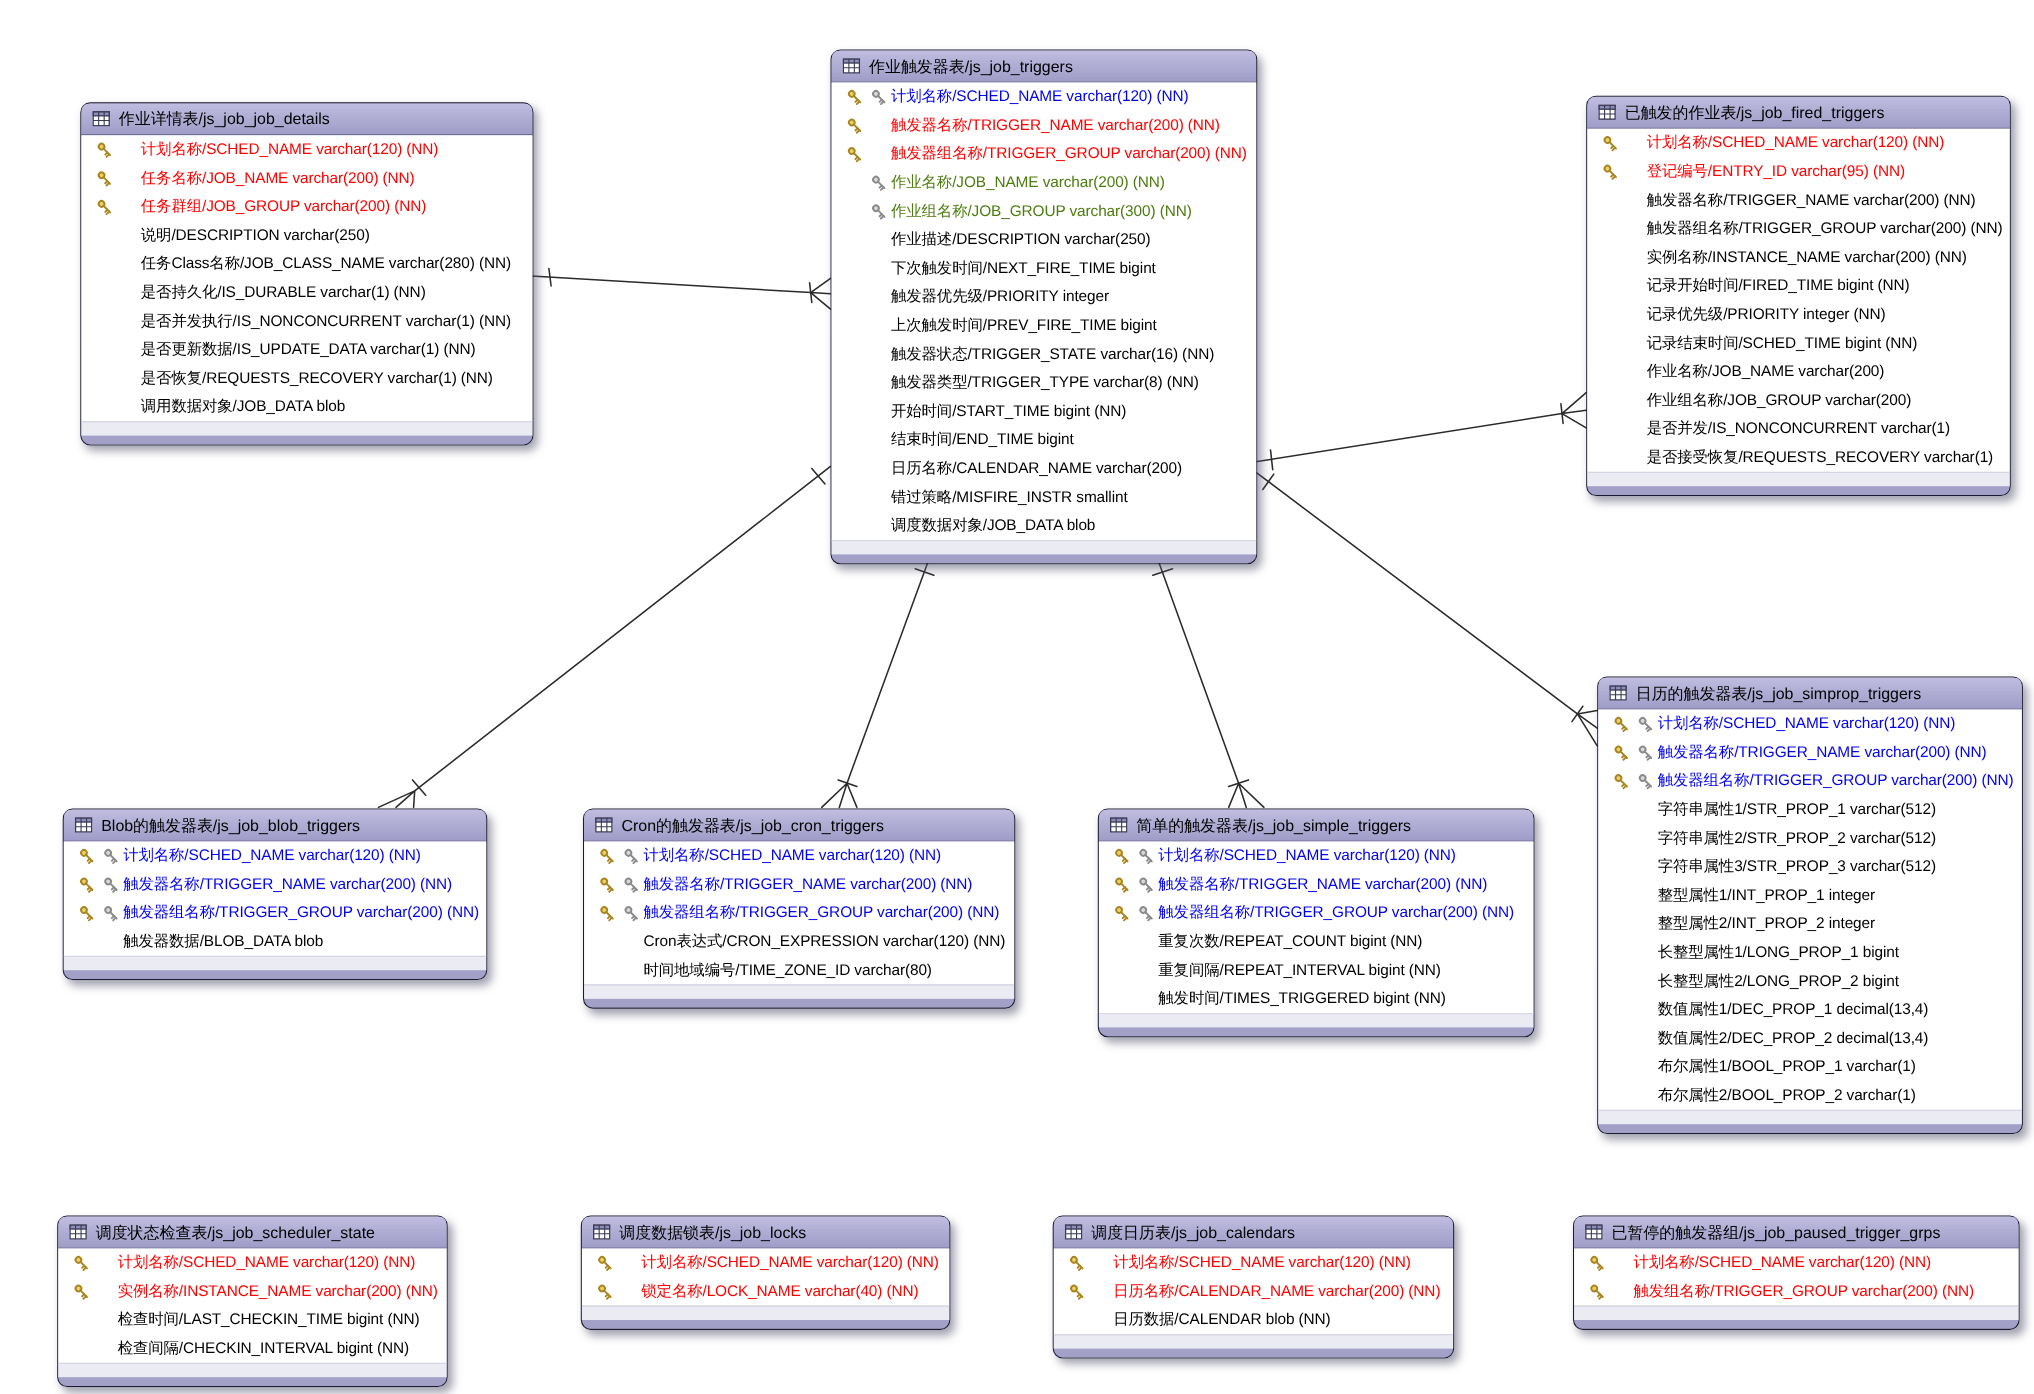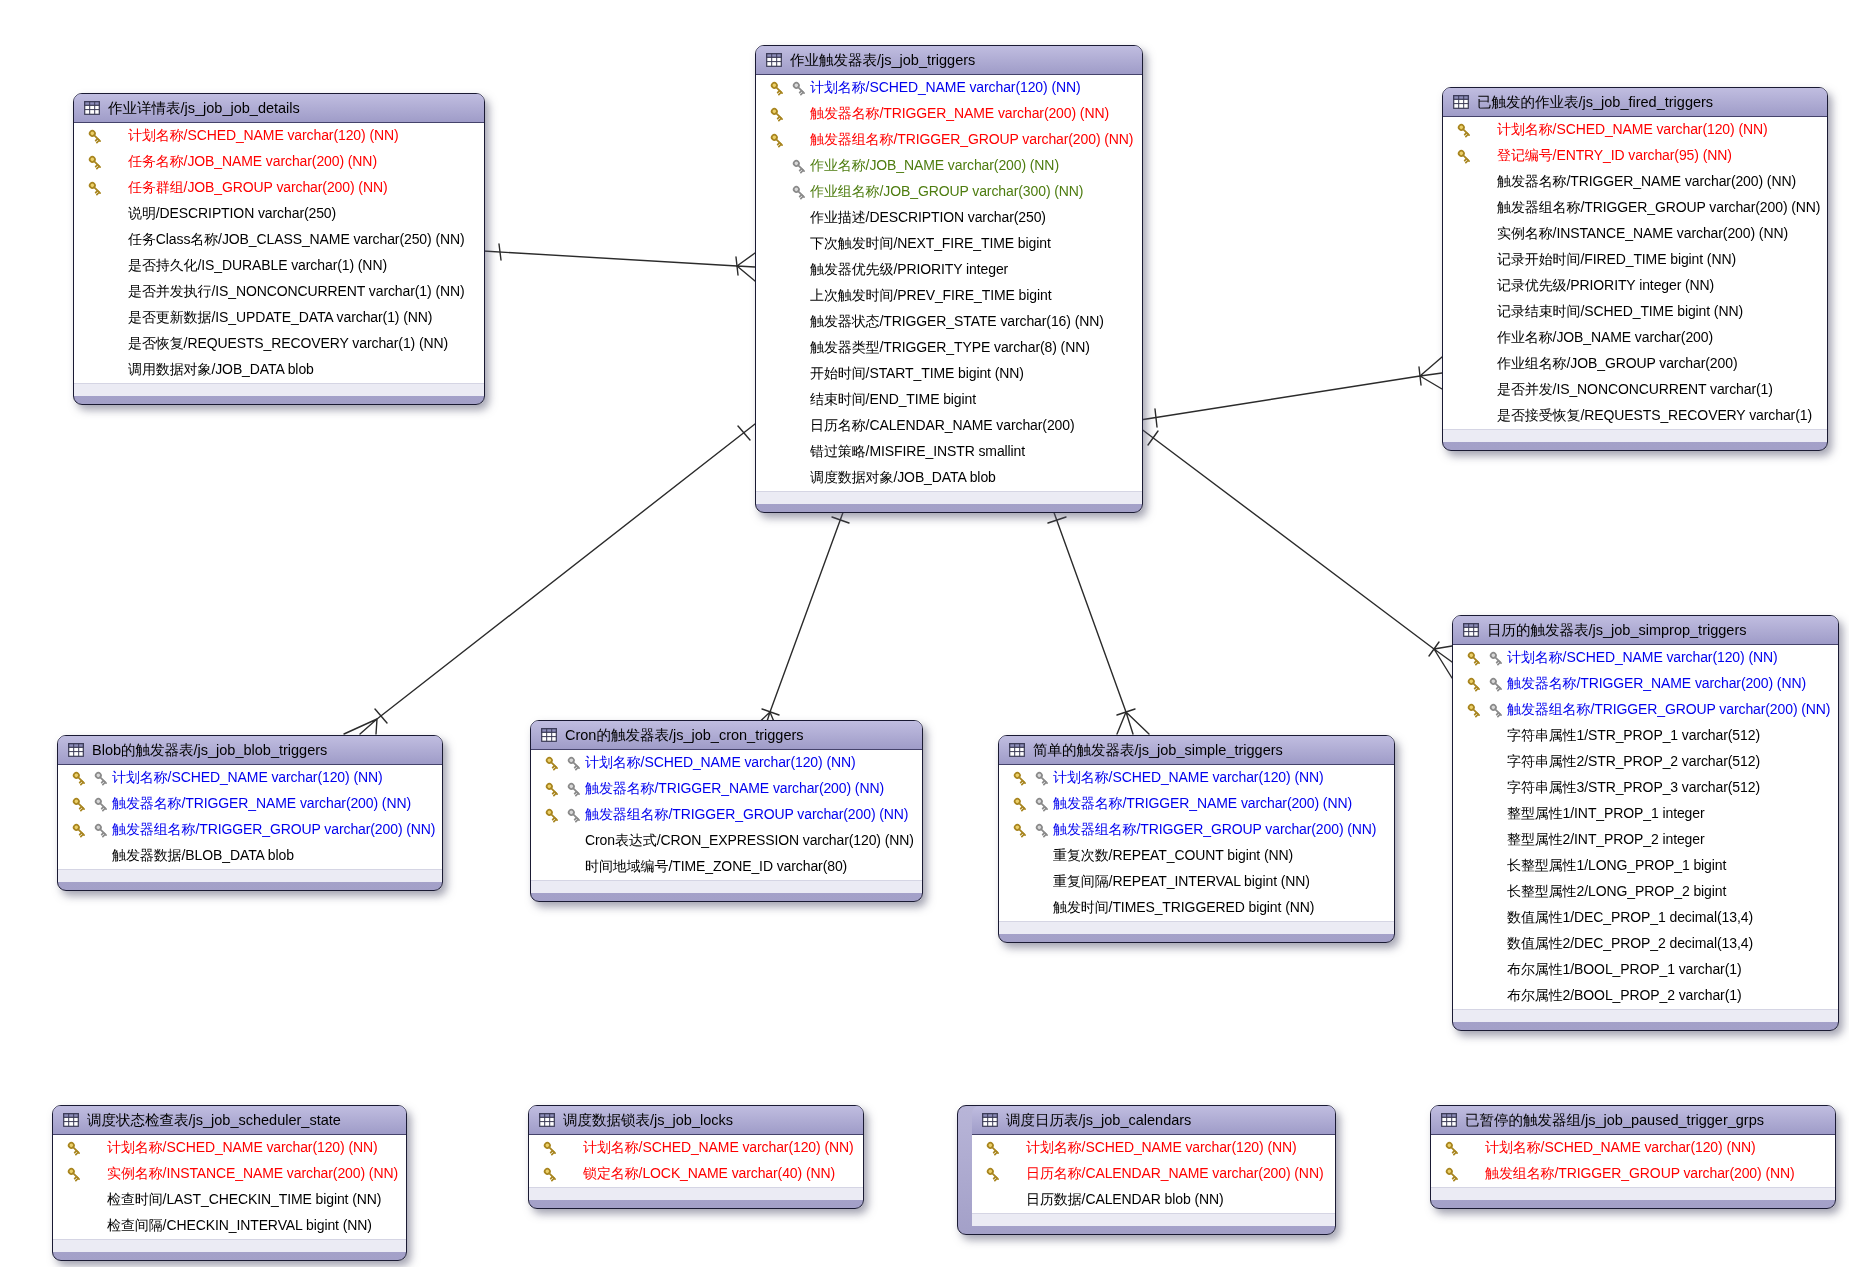--- a/index.html
+++ b/index.html
@@ -138,21 +138,21 @@
             <span class="field-text c-pk">任务群组/JOB_GROUP varchar(200) (NN)</span>
           </div>
           <div class="field-row">
             <span class="key-slot"></span>
             <span class="key-slot"></span>
             <span class="field-text c-plain">说明/DESCRIPTION varchar(250)</span>
           </div>
           <div class="field-row">
             <span class="key-slot"></span>
             <span class="key-slot"></span>
-            <span class="field-text c-plain">任务Class名称/JOB_CLASS_NAME varchar(250) (NN)</span>
+            <span class="field-text c-plain">任务Class名称/JOB_CLASS_NAME varchar(280) (NN)</span>
           </div>
           <div class="field-row">
             <span class="key-slot"></span>
             <span class="key-slot"></span>
             <span class="field-text c-plain">是否持久化/IS_DURABLE varchar(1) (NN)</span>
           </div>
           <div class="field-row">
             <span class="key-slot"></span>
             <span class="key-slot"></span>
             <span class="field-text c-plain">是否并发执行/IS_NONCONCURRENT varchar(1) (NN)</span>
@@ -499,21 +499,21 @@
             <span class="field-text c-pkfk">触发器组名称/TRIGGER_GROUP varchar(200) (NN)</span>
           </div>
           <div class="field-row">
             <span class="key-slot"></span>
             <span class="key-slot"></span>
             <span class="field-text c-plain">触发器数据/BLOB_DATA blob</span>
           </div>
         </div>
         <div class="tbl-footer"></div>
       </div>
-      <div class="table-box" style="left: 530px; top: 720px; width: 391px;">
+      <div class="table-box" style="left: 530px; top: 735px; width: 391px;">
         <div class="tbl-header">
           <span class="tbl-icon">
             <svg width="16" height="14" viewBox="0 0 16 14">
               <rect x="0.7" y="0.7" width="14.6" height="12.6" fill="#ffffff" stroke="#3a3a55" stroke-width="1.2"></rect>
               <rect x="0.7" y="0.7" width="14.6" height="3.6" fill="#8d8dba" stroke="#3a3a55" stroke-width="1.2"></rect>
               <path d="M5.7 0.7 V13.3 M10.7 0.7 V13.3 M0.7 8.6 H15.3" stroke="#3a3a55" stroke-width="1"></path>
             </svg>
           </span>
           <span class="tbl-title">Cron的触发器表/js_job_cron_triggers</span>
         </div>
@@ -927,21 +927,21 @@
                   <path d="M13.8 8.5 v3.4"></path>
                 </g>
               </svg>
             </span>
             <span class="key-slot"></span>
             <span class="field-text c-pk">锁定名称/LOCK_NAME varchar(40) (NN)</span>
           </div>
         </div>
         <div class="tbl-footer"></div>
       </div>
-      <div class="table-box" style="left: 957px; top: 1105px; width: 363px; padding-left: 14px;">
+      <div class="table-box" style="left: 957px; top: 1105px; width: 363px;">
         <div class="tbl-header">
           <span class="tbl-icon">
             <svg width="16" height="14" viewBox="0 0 16 14">
               <rect x="0.7" y="0.7" width="14.6" height="12.6" fill="#ffffff" stroke="#3a3a55" stroke-width="1.2"></rect>
               <rect x="0.7" y="0.7" width="14.6" height="3.6" fill="#8d8dba" stroke="#3a3a55" stroke-width="1.2"></rect>
               <path d="M5.7 0.7 V13.3 M10.7 0.7 V13.3 M0.7 8.6 H15.3" stroke="#3a3a55" stroke-width="1"></path>
             </svg>
           </span>
           <span class="tbl-title">调度日历表/js_job_calendars</span>
         </div>

